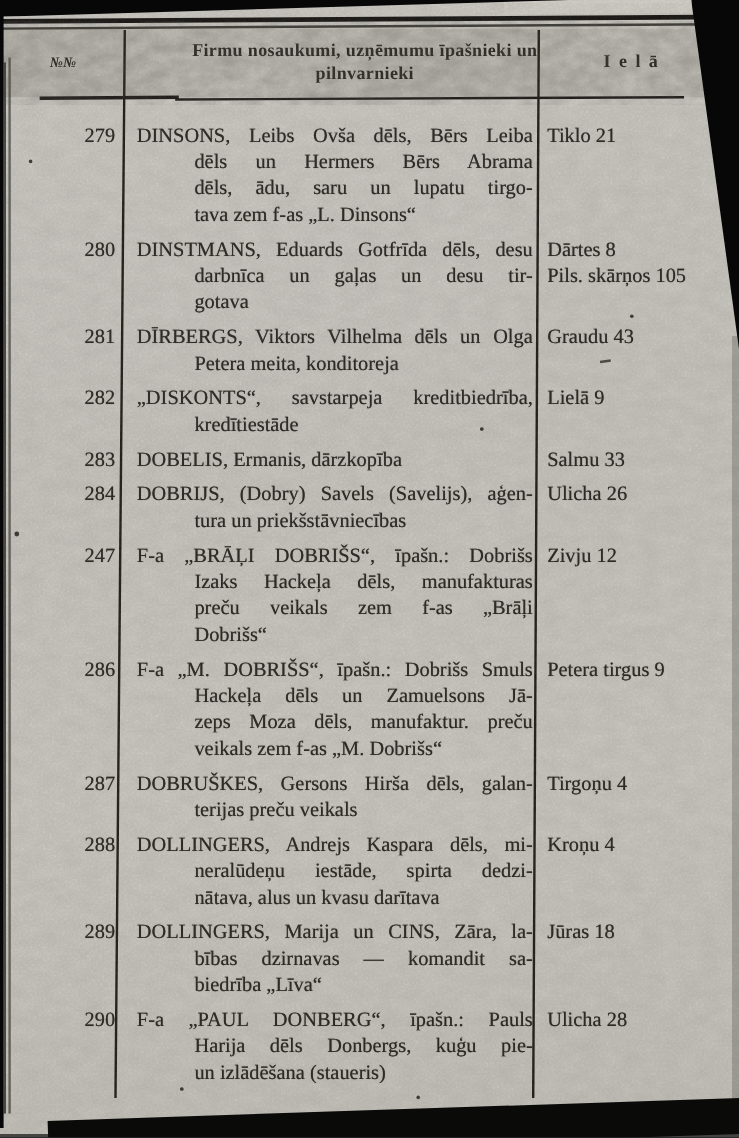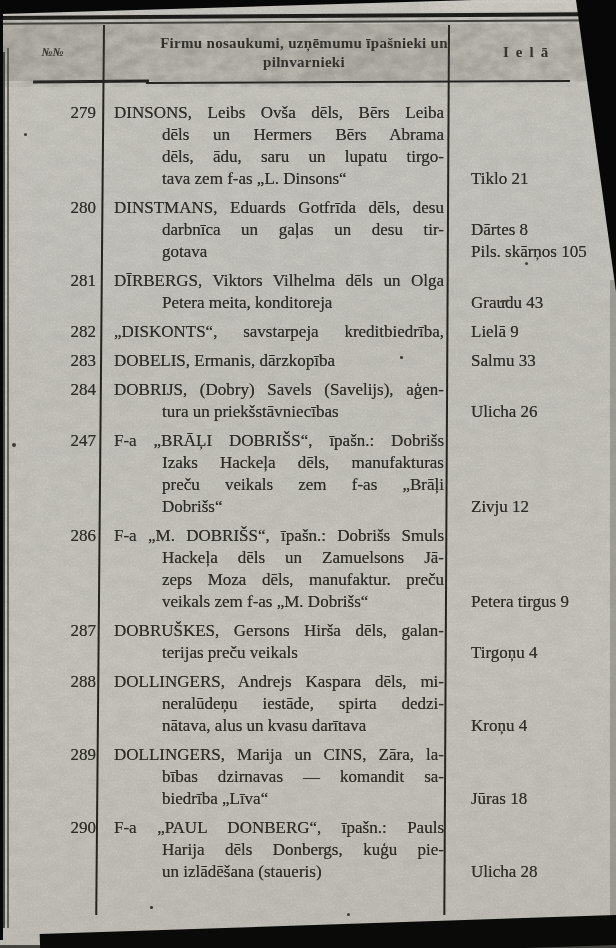--- a/index.html
+++ b/index.html
@@ -30,21 +30,21 @@
   .vL1{position:absolute;left:3px;top:52px;height:876px;width:1.6px;background:#2a2823;opacity:.85;z-index:4;}
   .vL2{position:absolute;left:7px;top:48px;height:880px;width:1.6px;background:#2a2823;opacity:.65;z-index:4;}
 
   
   .table-body{position:absolute;left:0;top:81px;width:616px;padding-top:21px;z-index:5;
          color:#201e1a;font-size:17px;line-height:22px;
          text-shadow:0 0 .6px rgba(32,30,26,.75);}
   .row{display:flex;margin-bottom:7px;}
   .cell-num{width:105px;box-sizing:border-box;padding-right:9px;text-align:right;}
   .cell-name{width:345px;box-sizing:border-box;padding-left:9px;padding-right:6px;}
-  .cell-street{flex:1;box-sizing:border-box;padding-left:21px;display:flex;flex-direction:column;justify-content:flex-end;}
+  .cell-street{flex:1;box-sizing:border-box;padding-left:6px;display:flex;flex-direction:column;}
   .line{text-align:justify;text-align-last:justify;}
   .line.cont{padding-left:48px;}
   .line.last{text-align-last:left;}
 
   
   .edgeT{left:0;top:0;width:474px;height:14px;background:#070707;
          clip-path:polygon(0 0,100% 0,0 100%);z-index:50;}
   .edgeTR{right:0;top:0;width:40px;height:292px;background:#070707;
          clip-path:polygon(0 0,100% 0,100% 100%);z-index:50;}
   .edgeL{left:0;top:0;width:2.5px;height:940px;background:#070707;z-index:50;}
@@ -112,20 +112,21 @@
           <div class="line cont last">Petera meita, konditoreja</div>
         </div>
     <div class="cell-street">
           <div>Graudu 43</div>
         </div>
   </div>
       <div class="row">
     <div class="cell-num">282</div>
     <div class="cell-name">
           <div class="line">„DISKONTS“, savstarpeja kreditbiedrība,</div>
+          <div class="line cont last">kredītiestāde</div>
         </div>
     <div class="cell-street">
           <div>Lielā 9</div>
         </div>
   </div>
       <div class="row">
     <div class="cell-num">283</div>
     <div class="cell-name">
           <div class="line last">DOBELIS, Ermanis, dārzkopība</div>
         </div>

